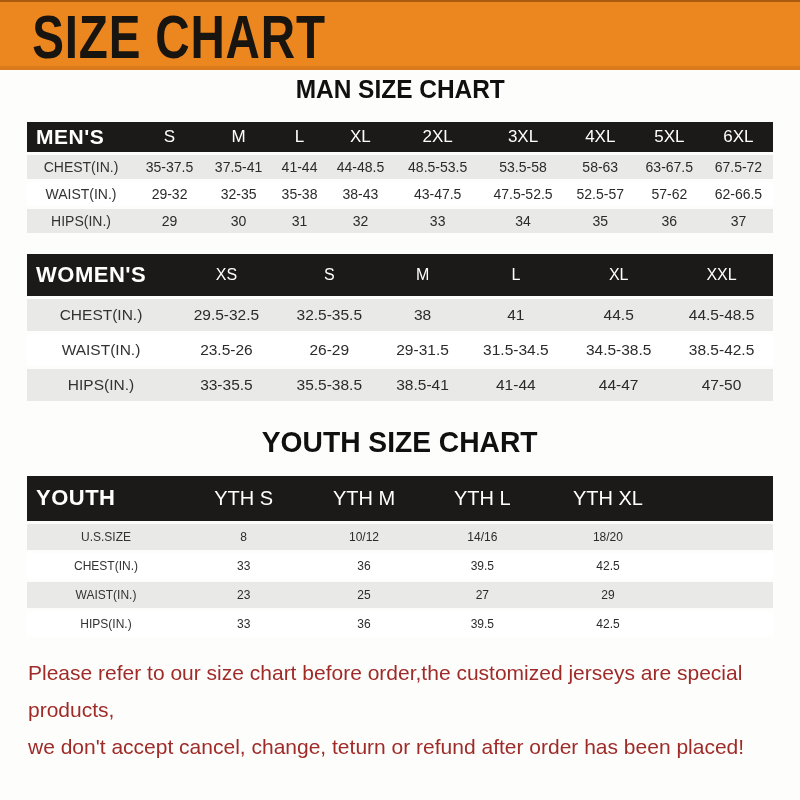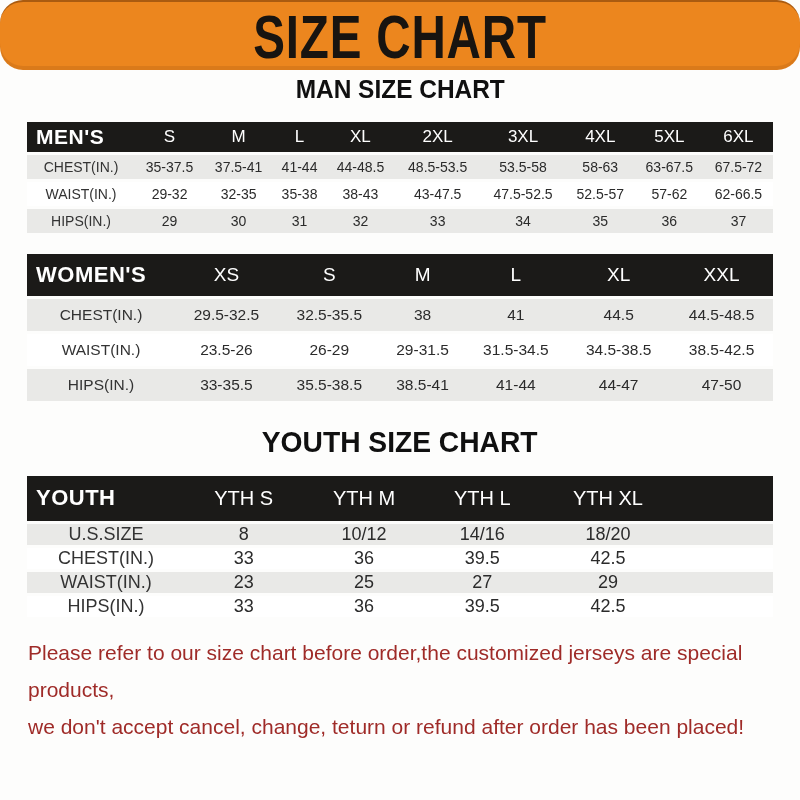--- a/index.html
+++ b/index.html
@@ -9,21 +9,21 @@
     background: #fdfdfc;
     font-family: "Liberation Sans", sans-serif;
   }
 
   
   .banner {
     height: 70px;
     background: var(--banner-bg, #EC861E);
     border-top: 2px solid rgba(90,40,0,0.45);
     box-shadow: inset 0 -4px 0 rgba(90,40,0,0.12);
-    display: flex; align-items: center; justify-content: center; border-radius: 23px;
+    display: flex; align-items: center; justify-content: flex-start;
   }
   .banner-title {
     display: inline-block;
     font-size: 58px; font-weight: bold; color: #181410;
     letter-spacing: 1px; white-space: nowrap;
     transform: scale(0.82, 1.04);
   }
 
   
   .section-heading { text-align: center; margin: 0; line-height: 1.1; }
@@ -48,27 +48,27 @@
     text-align: left; padding-left: 9px; font-weight: bold; letter-spacing: 0.5px;
   }
   .size-table td { text-align: center; color: #2b2b2b; background: #fff; }
   .size-table tbody tr:nth-child(odd) td { background: var(--stripe-bg, #E9E9E7); }
   .size-table td.row-label { color: #333; }
 
   table.men th { height: 30px; font-size: 17px; margin-left: 31px; }
   table.men th.corner { font-size: 21px; width: 108px; }
   table.men td { font-size: 14px; padding: 4px 1px; }
 
-  table.women th { height: 42px; font-size: 19px; }
+  table.women th { height: 42px; font-size: 16px; }
   table.women th.corner { font-size: 22px; width: 148px; }
   table.women td { font-size: 15.5px; padding: 7px 2px; }
 
   table.youth th { height: 45px; font-size: 20px; }
   table.youth th.corner { font-size: 22px; width: 158px; }
-  table.youth td { font-size: 18px; padding: 0 2px; }
+  table.youth td { font-size: 12px; padding: 6px 2px; }
   table.youth .spacer { width: 96px; }
 
   
   .disclaimer { margin: 14px 28px 0; }
   .disclaimer-line {
     margin: 0; font-size: 21px; line-height: 37px;
     color: var(--disclaimer-color, #9F2B28);
   }
 </style>
 </head>

